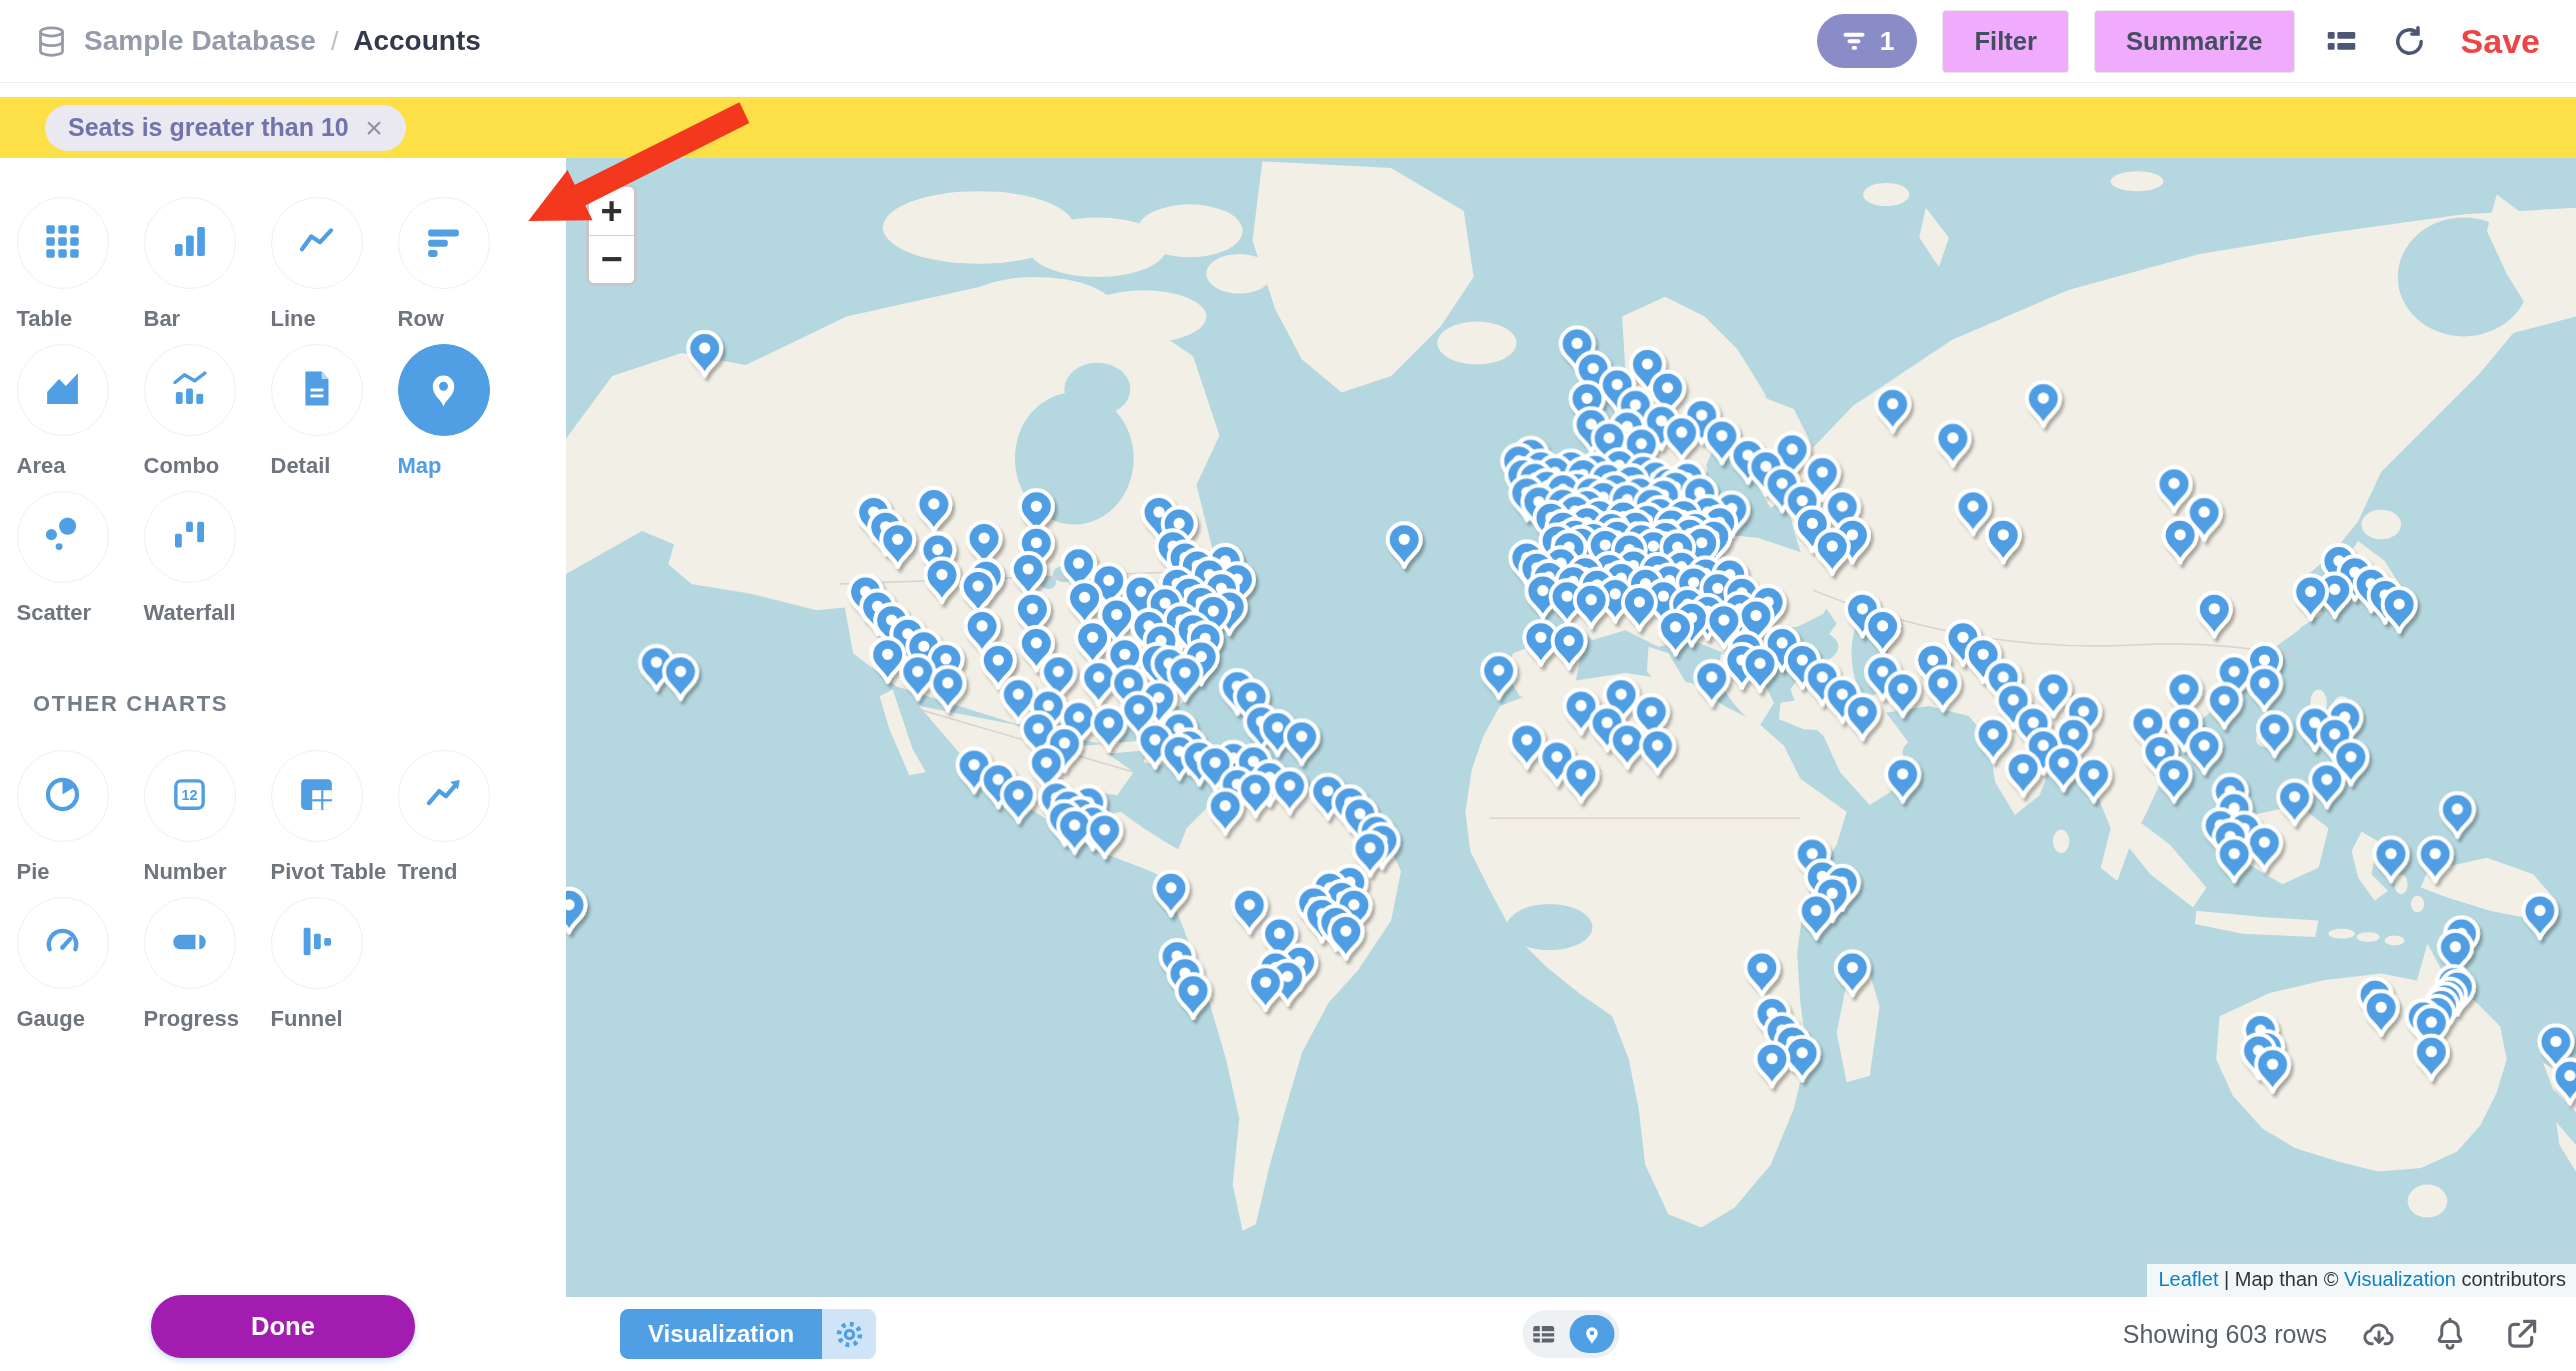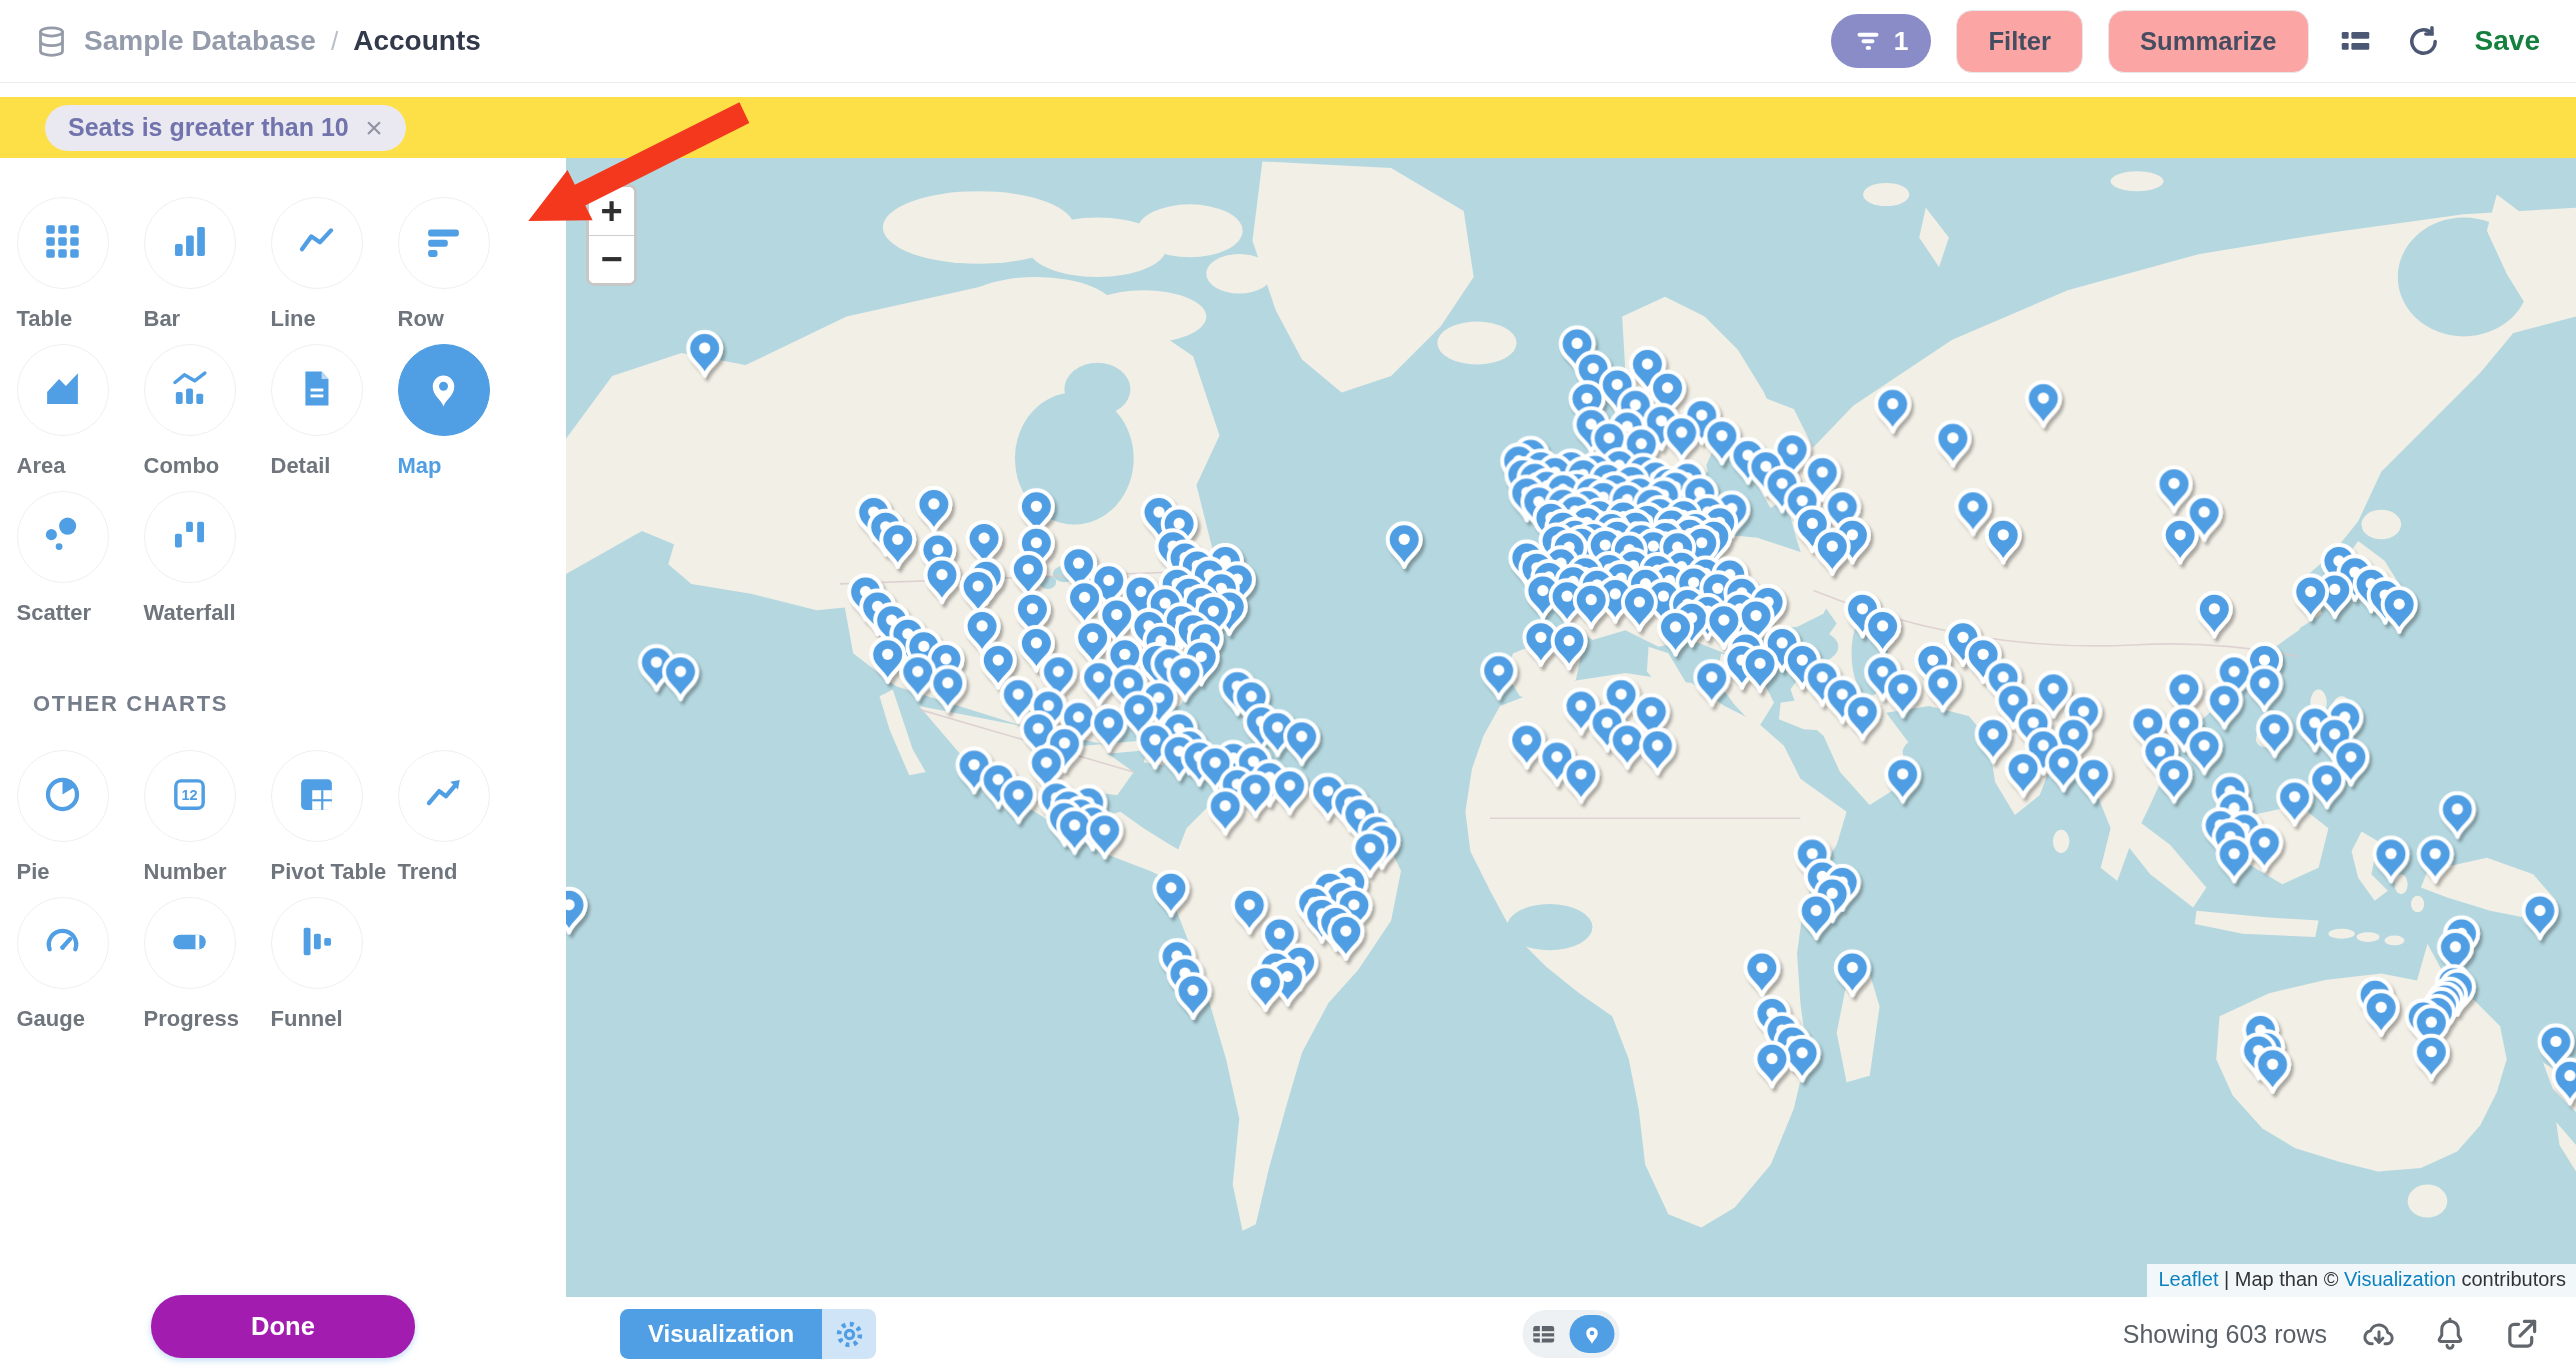--- a/index.html
+++ b/index.html
@@ -9,24 +9,24 @@
   
   .header { position:absolute; top:0; left:0; right:0; height:83px; background:#fff;
             border-bottom:1.7px solid #ededf0; display:flex; align-items:center; padding:0 36px 0 33px; }
   .crumbs { display:flex; align-items:center; gap:15px; font-size:28px; }
   .crumb-db { color:#949bab; font-weight:700; }
   .crumb-sep { color:#b9bfc9; font-weight:400; font-size:26.4px; }
   .crumb-table { color:#32394a; font-weight:700; }
   .header-right { margin-left:auto; display:flex; align-items:center; gap:25px; }
   .filter-pill { height:54px; padding:0 23px; border-radius:27px; background:#8a8cc8; color:#fff;
                  display:flex; align-items:center; gap:11.6px; font-size:26.4px; font-weight:700; cursor:pointer; }
-  .btn { height:63px; padding:0 31px; background:#fca5a5; border:1.7px solid #e7e7ea; border-radius:16px;
+  .btn { height:63px; padding:0 31px; background:#f0abfc; border:1.7px solid #e7e7ea; border-radius:4px;
          color:#454d61; font-size:25.6px; font-weight:700; display:flex; align-items:center; cursor:pointer; }
   .icon-btn { width:43px; height:43px; display:flex; align-items:center; justify-content:center; cursor:pointer; }
-  .save-link { color:#15803d; font-size:28px; font-weight:700; cursor:pointer; margin-left:5px; }
+  .save-link { color:#ef4444; font-size:34px; font-weight:700; cursor:pointer; margin-left:5px; }
 
   
   .filter-row { position:absolute; top:97px; left:0; right:0; height:61px; background:#fde047;
                 display:flex; align-items:center; padding-left:45px; }
   .chip { height:46px; border-radius:23px; background:#eae9f1; color:#7173ad; font-size:25px; font-weight:700;
           display:flex; align-items:center; padding:0 23px; gap:16.5px; cursor:pointer; }
   .chip-x { color:#8f93a3; font-size:30px; font-weight:400; line-height:1; cursor:pointer; }
 
   
   .sidebar { position:absolute; top:158px; left:0; width:566px; bottom:0; background:#fff; }

